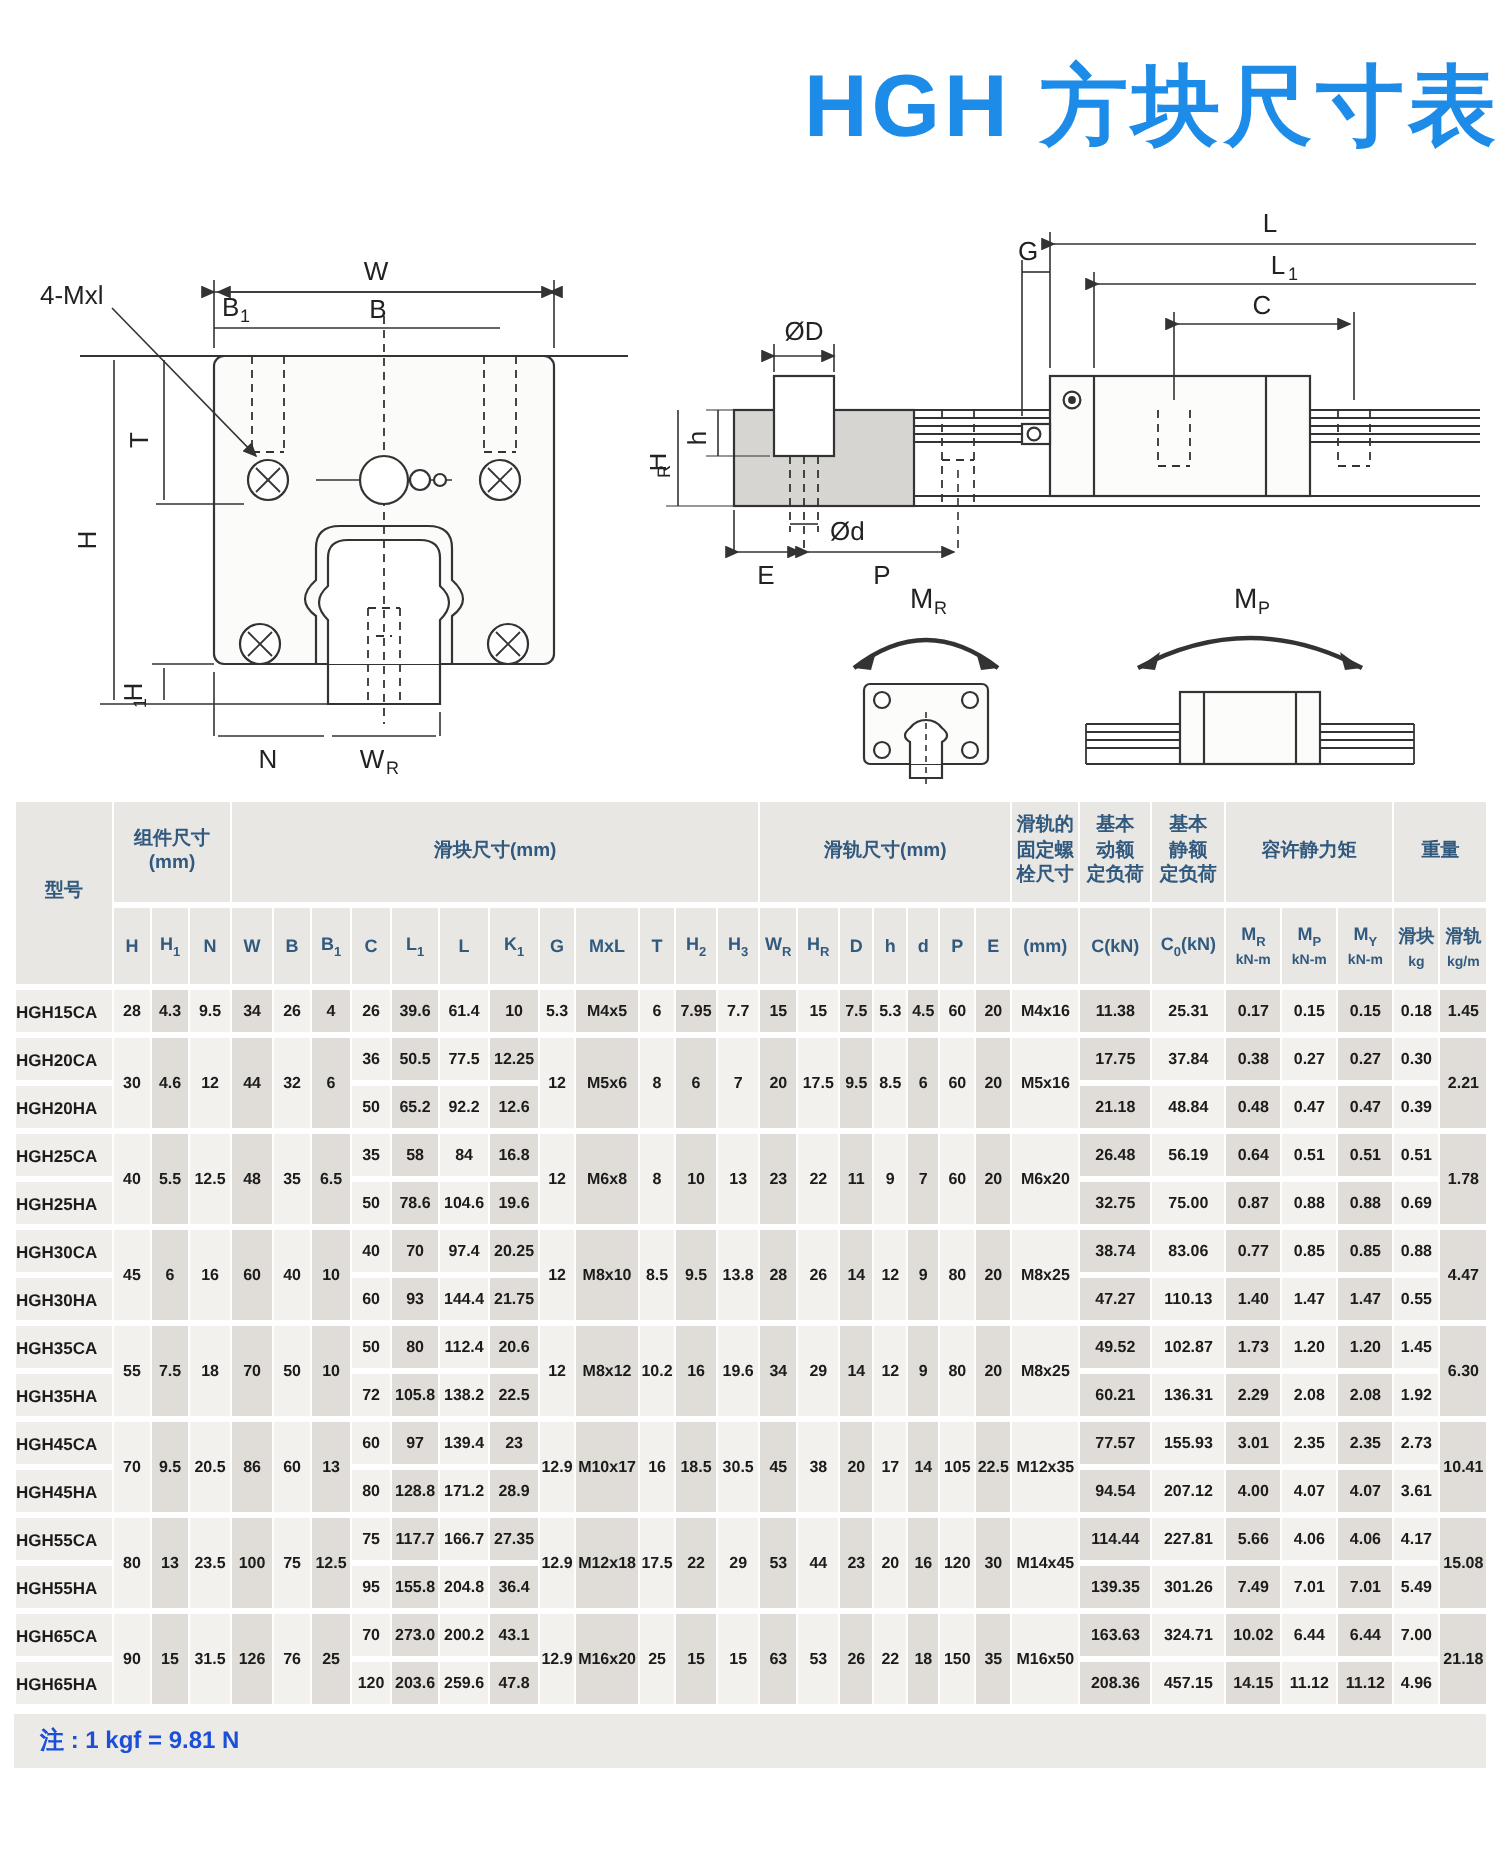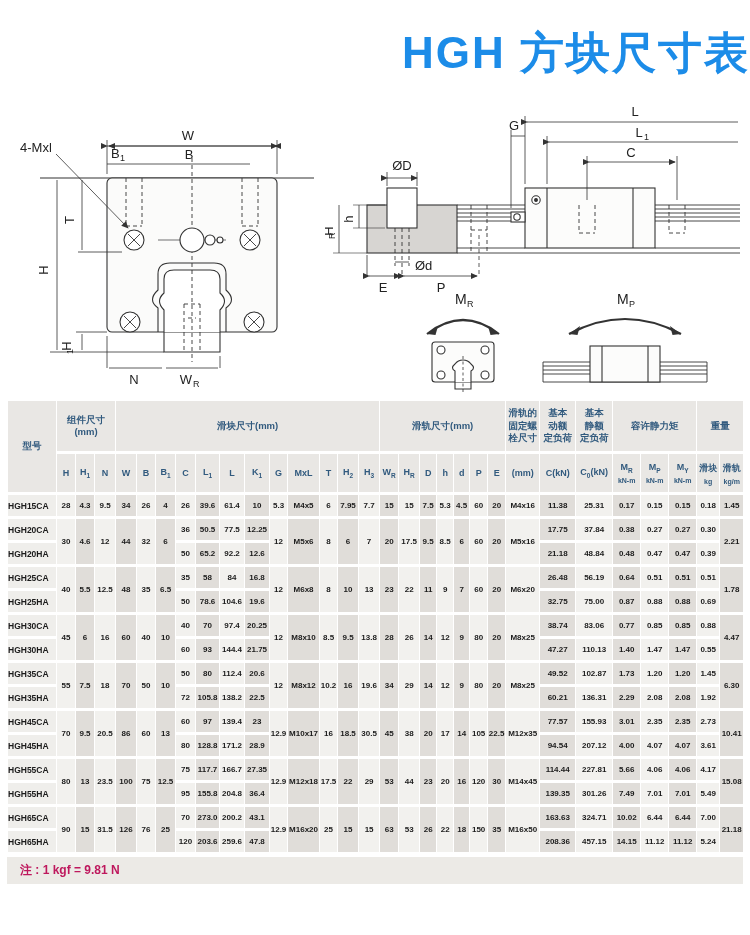--- a/index.html
+++ b/index.html
@@ -33,21 +33,21 @@
   th.h2 .unit { font-size:7px; margin-top:3px; font-weight:bold; }
   th sub, td sub { font-size:6.5px; }
   td {
     text-align:center; height:21px; padding:0; color:#1b1b1b; font-size:8px;
     vertical-align:middle;
   }
   td.model { text-align:left; padding-left:0; background:#efeeeb; font-size:8.5px; }
   td.lt { background:#f2f1ee; }
   td.dk { background:#e0ddd9; }
   .note {
-    width:736px; margin:2px auto 0; background:#eceae6; color:#be185d;
+    width:736px; margin:2px auto 0; background:#eceae6; color:#1d4ed8;
     font-size:12px; font-weight:bold; padding:5px 0 5px 13px;
   }
 </style>
 </head>
 <body>
 
 <div class="title">HGH 方块尺寸表</div>
 
 <div class="diagrams">
 
@@ -699,19 +699,19 @@
           <td class="model">HGH65HA</td>
           <td class="lt">120</td>
           <td class="dk">203.6</td>
           <td class="lt">259.6</td>
           <td class="dk">47.8</td>
           <td class="dk">208.36</td>
           <td class="lt">457.15</td>
           <td class="dk">14.15</td>
           <td class="lt">11.12</td>
           <td class="dk">11.12</td>
-          <td class="lt">5.24</td>
+          <td class="lt">4.96</td>
         </tr>
       </tbody>
     </table>
 </div>
 
 <div class="note">注 : 1 kgf = 9.81 N</div>
 
 </body></html>

